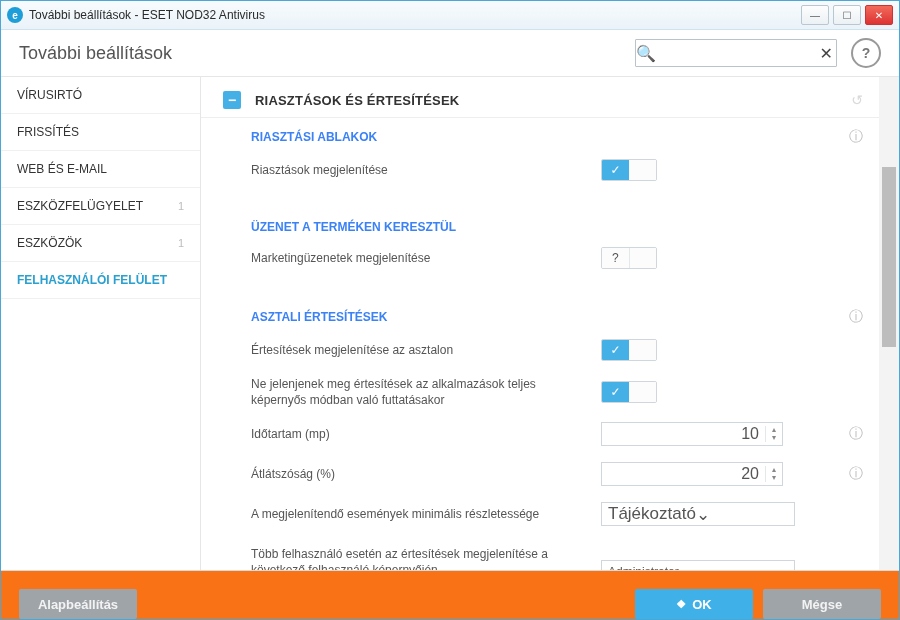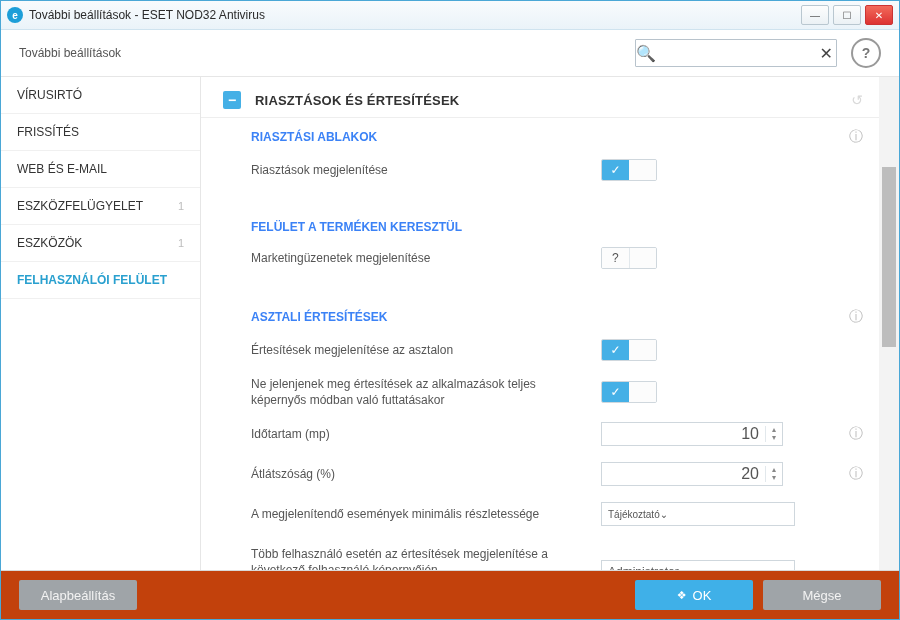--- a/index.html
+++ b/index.html
@@ -7,21 +7,21 @@
 
   
   .titlebar { height:28px; background:linear-gradient(#f8fbfd,#eaf3f9); border-bottom:1px solid #cfe3ef; display:flex; align-items:center; padding:0 6px; font-size:12px; color:#2b2b2b; }
   .titlebar .ticon { width:16px; height:16px; border-radius:50%; background:#1d9ed8; color:#fff; font-size:10px; font-weight:bold; display:flex; align-items:center; justify-content:center; margin-right:6px; }
   .titlebar .spacer { flex:1; }
   .winbtn { width:26px; height:18px; margin-left:4px; border:1px solid #b9c7d0; border-radius:2px; display:flex; align-items:center; justify-content:center; background:linear-gradient(#fdfdfd,#ebf1f5); font-size:10px; color:#5a5a5a; }
   .winbtn.close { background:linear-gradient(#f26a5a,#d33); border-color:#c33; color:#fff; }
 
   
   .headerrow { height:46px; display:flex; align-items:center; padding:0 18px; }
-  .headerrow .pagetitle { font-size:12px; color:#555; }
+  .headerrow .pagetitle { font-size:18px; color:#555; }
   .headerrow .spacer { flex:1; }
   .searchbox { display:flex; align-items:center; border:1px solid #b8c3cc; height:26px; width:200px; border-radius:1px; background:#fff; }
   .searchbox .mag { width:22px; text-align:center; color:#666; }
   .searchbox input { border:none; outline:none; flex:1; font-size:12px; }
   .searchbox .clear { width:20px; text-align:center; color:#444; cursor:pointer; }
   .helpbtn { width:26px; height:26px; border:2px solid #999; border-radius:50%; margin-left:14px; display:flex; align-items:center; justify-content:center; font-weight:bold; color:#777; font-size:14px; }
 
   
   .body { flex:1; display:flex; min-height:0; border-top:1px solid #e6e6e6; }
   .sidebar { width:240px; border-right:1px solid #e6e6e6; display:flex; flex-direction:column; }
@@ -56,27 +56,27 @@
   .switch.ison .on { background:#45b0e6; }
   .switch.ison .off { background:#fcfcfc; }
   .switch.isq .on { background:#fcfcfc; color:#555; }
   .switch.isq .off { background:#fcfcfc; }
 
   .numbox { display:flex; width:180px; height:22px; border:1px solid #cfd7dd; align-items:center; }
   .numbox .val { flex:1; text-align:right; padding-right:6px; font-size:16px; }
   .numbox .spin { width:16px; display:flex; flex-direction:column; border-left:1px solid #e2e8ec; }
   .numbox .spin div { flex:1; font-size:8px; text-align:center; color:#888; line-height:1; }
 
-  .selectbox { width:180px; height:22px; border:1px solid #cfd7dd; display:flex; align-items:center; padding:0 6px; font-size:10px; justify-content:flex-start; }
+  .selectbox { width:180px; height:22px; border:1px solid #cfd7dd; display:flex; align-items:center; padding:0 6px; font-size:17px; justify-content:flex-start; }
   .textbox { width:180px; height:22px; border:1px solid #cfd7dd; display:flex; align-items:center; padding:0 6px; font-size:12px;margin-top:20px; }
 
   .gap { height:20px; }
 
   
-  .footer { height:48px; background:#c2410c; border-top:1px solid #d9d9d9; display:flex; align-items:center; padding:0 18px; }
+  .footer { height:48px; background:#f97316; border-top:1px solid #d9d9d9; display:flex; align-items:flex-end; padding:0 18px;font-weight:bold; }
   .footer .spacer { flex:1; }
   .btn { height:30px; min-width:82px; padding:0 18px; display:flex; align-items:center; justify-content:center; font-size:13px; border-radius:2px; margin-left:10px; }
   .btn.def { background:#9fa4a8; color:#f3f3f3; }
   .btn.ok { background:#3fb0e8; color:#fff; }
   .btn.cancel { background:#9fa4a8; color:#f3f3f3; }
   .btn.ok .okicon { margin-right:6px; font-size:11px; }
 </style>
 </head>
 <body>
 
@@ -151,21 +151,21 @@
               <div class="switch ison">
                 <div class="on">✓</div>
                 <div class="off"></div>
               </div>
             </div>
           </div>
 
           <div class="gap"></div>
 
           <div class="subhdr">
-            <div class="stitle">FELÜLET A TERMÉKEN KERESZTÜL</div>
+            <div class="stitle">ÜZENET A TERMÉKEN KERESZTÜL</div>
           </div>
           <div class="row">
             <div class="label">Marketingüzenetek megjelenítése</div>
             <div class="ctrl">
               <div class="switch isq">
                 <div class="on" style="border-right:1px solid #e2e8ec;">?</div>
                 <div class="off"></div>
               </div>
             </div>
           </div>

